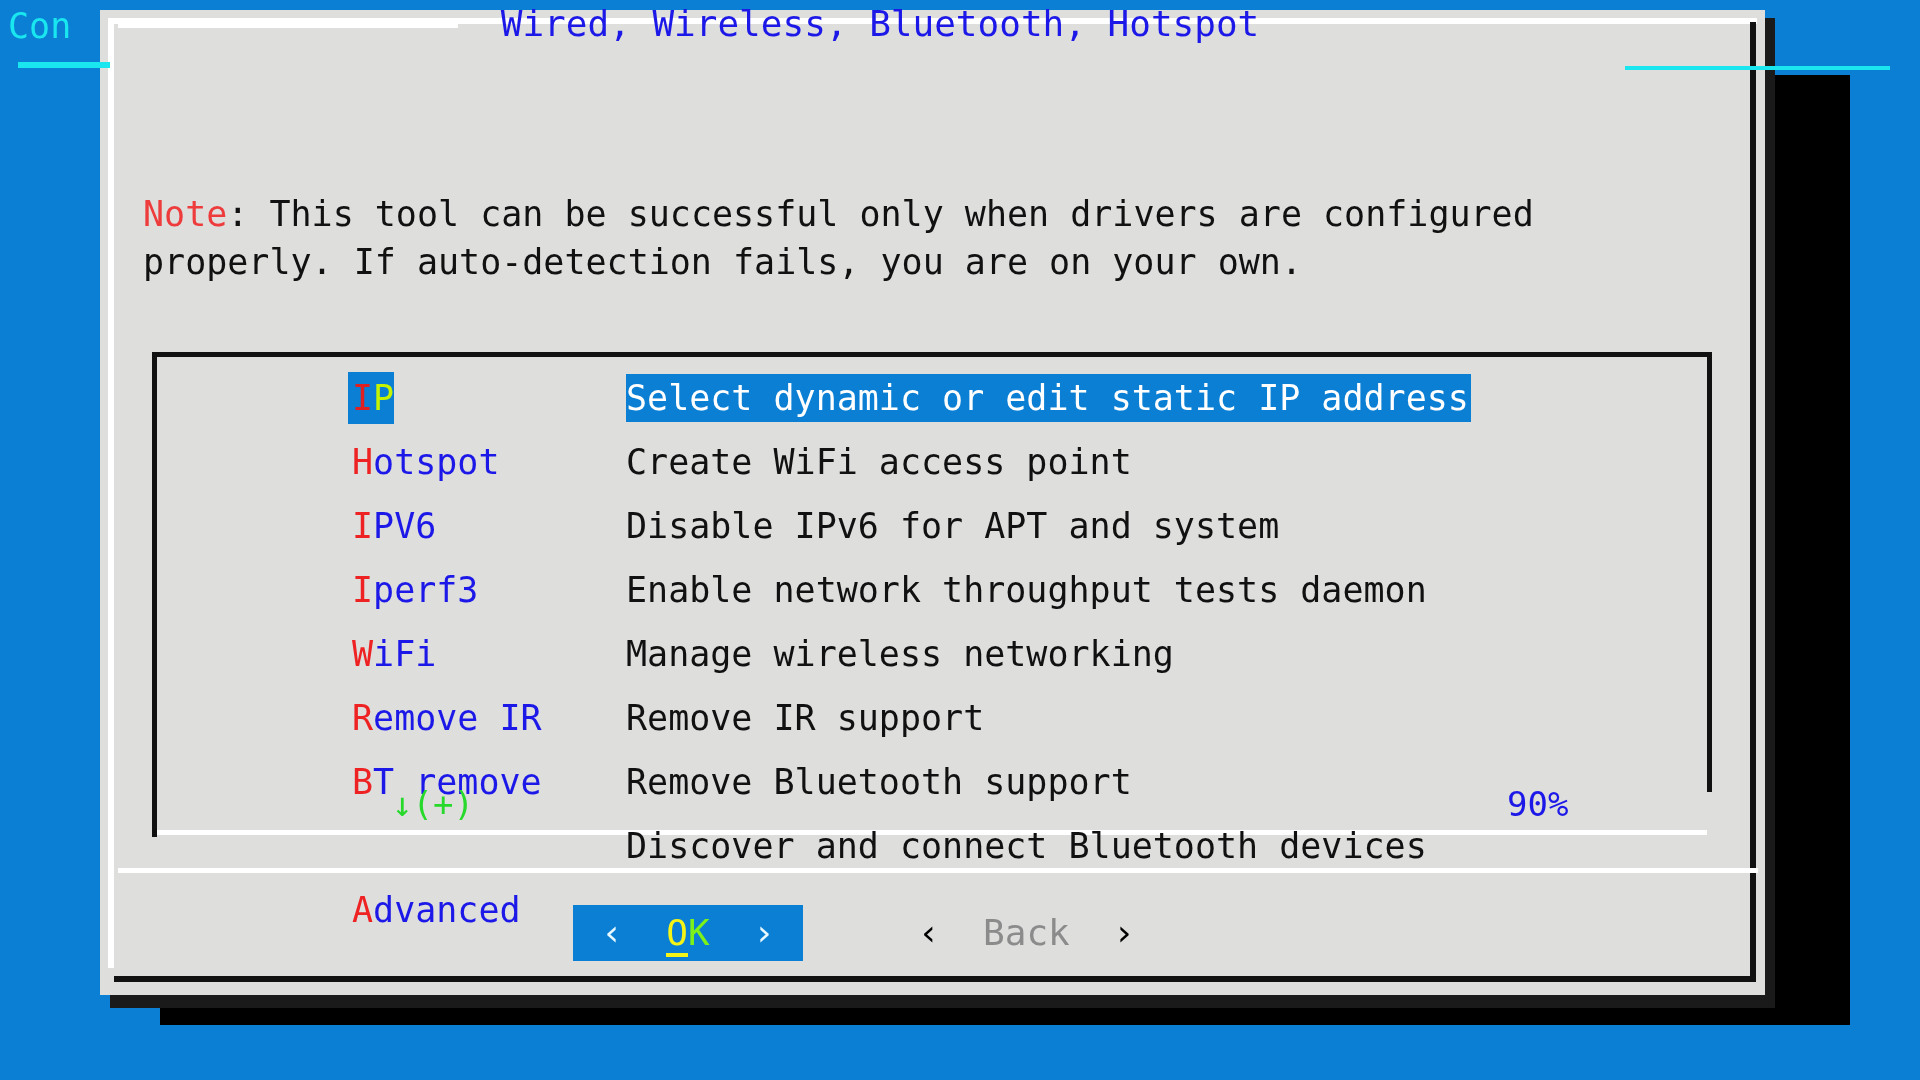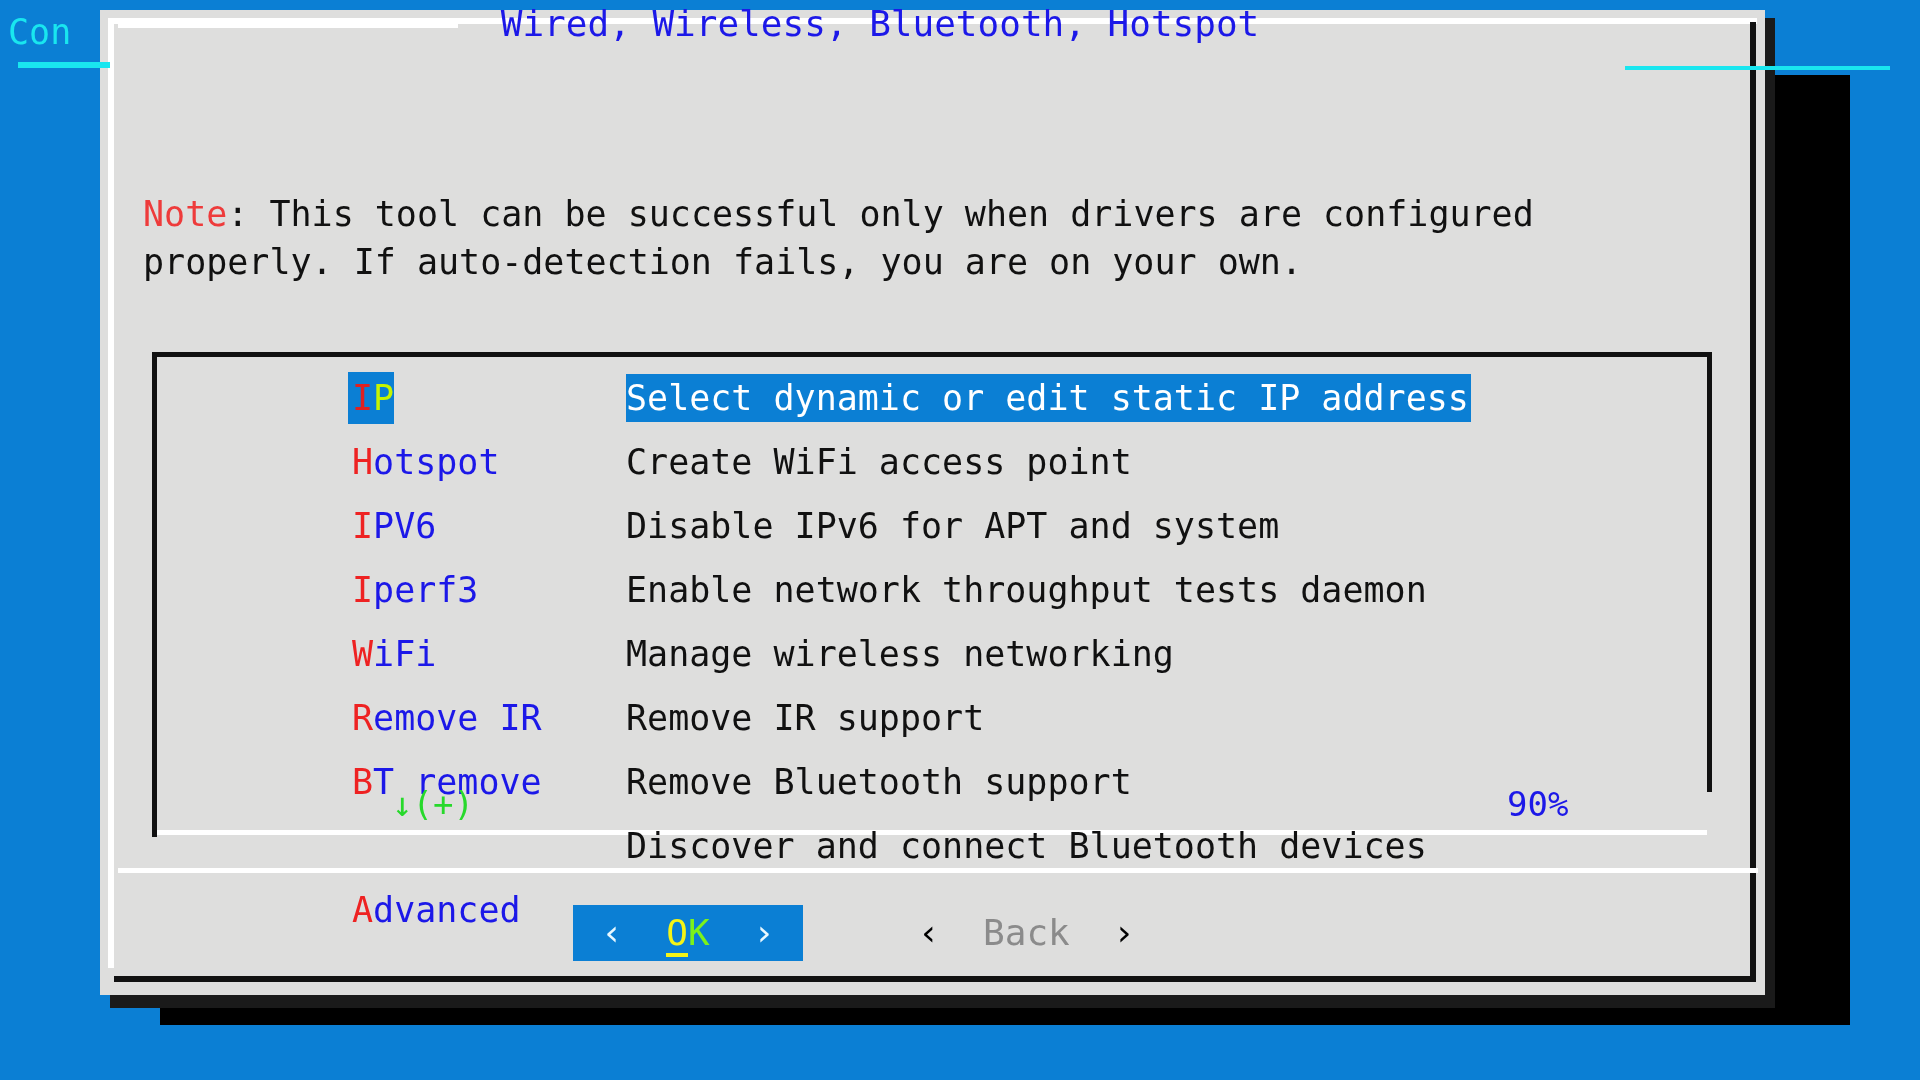--- a/index.html
+++ b/index.html
@@ -29,21 +29,21 @@
     background: #0b7fd4;
   }
   #terminal-black {
     position: absolute;
     left: 160px; top: 75px;
     width: 1690px; height: 950px;
     background: #000000;
   }
   #topbar-title {
     position: absolute;
-    left: 8px; top: 12px;
+    left: 8px; top: 6px;
     font-size: 35px;
     line-height: 40px;
     color: #19e6ef;
     letter-spacing: 0px;
     white-space: nowrap;
     z-index: 6;
   }
   #topbar-underline {
     position: absolute;
     left: 18px; top: 62px;

